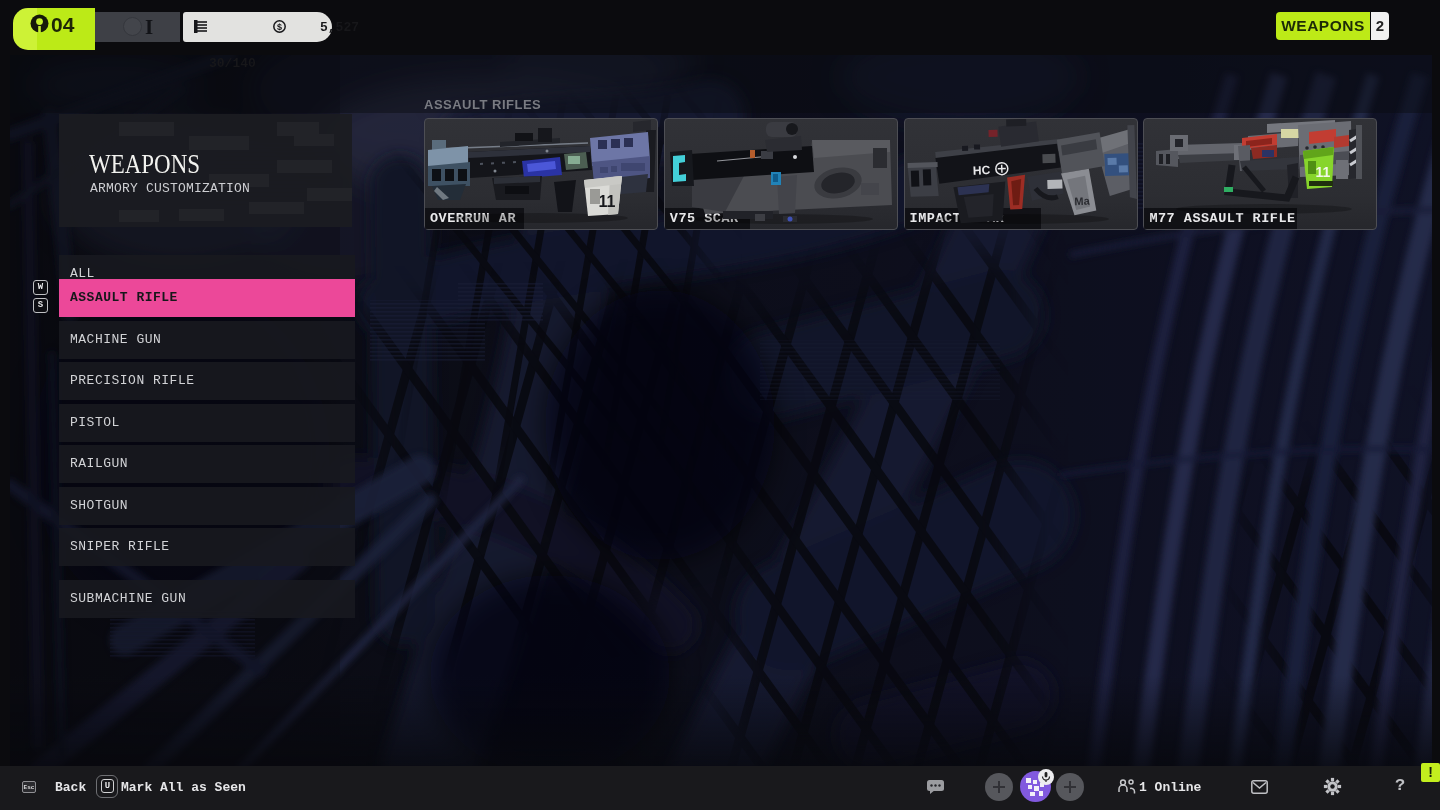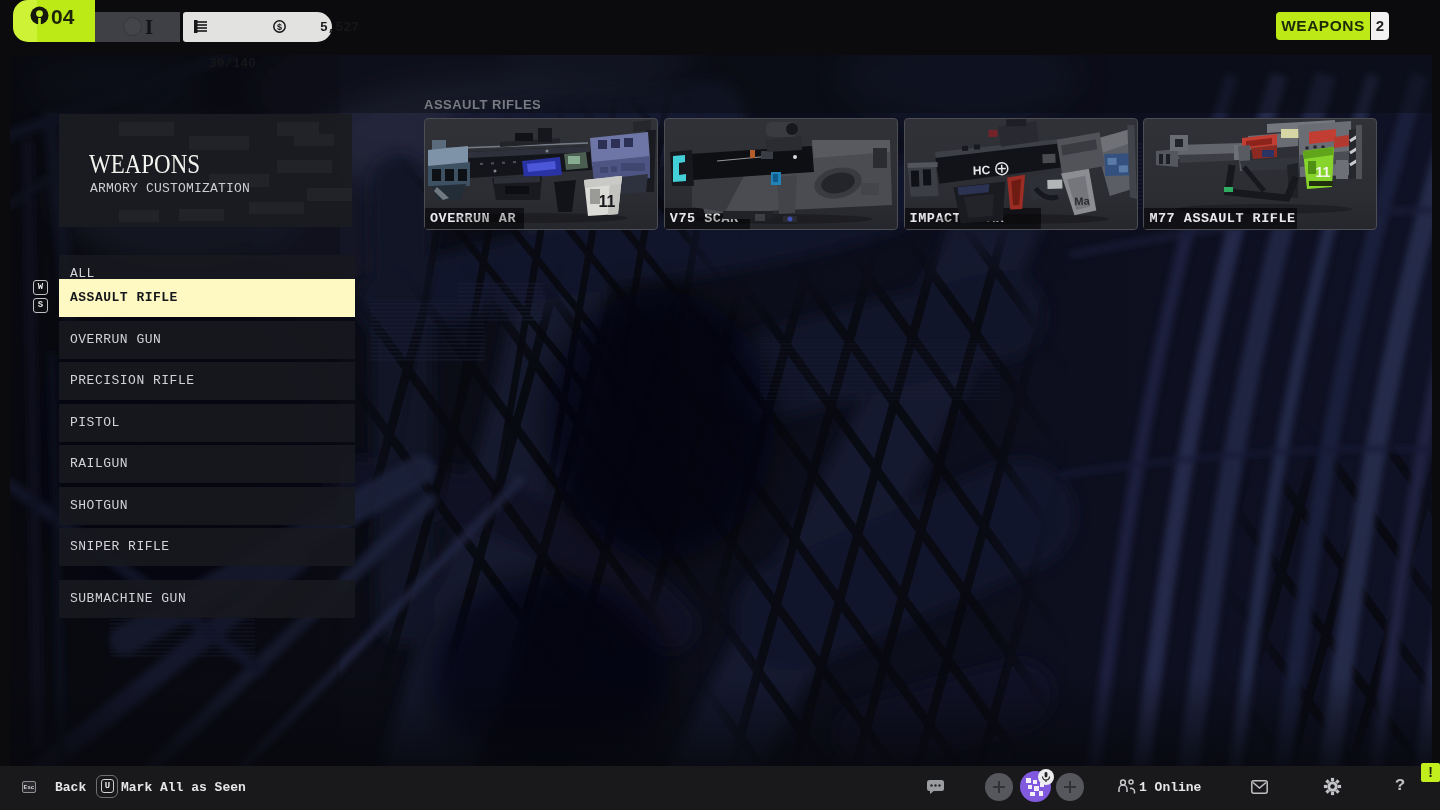--- a/index.html
+++ b/index.html
@@ -6,38 +6,38 @@
   html,body { width:1440px; height:810px; overflow:hidden; background:#0b0b0e; }
   body { font-family:"Liberation Mono", monospace; position:relative; }
   .abs { position:absolute; }
   .bi { position:absolute; z-index:6; }
 
   
   #scene { left:10px; top:55px; width:1422px; height:711px; overflow:hidden; }
 
   
   #topbar { left:0; top:0; width:1440px; height:55px; background:#0b0b0e; z-index:5; }
-  #lvlgreen { left:13px; top:0; width:82px; height:42px; background:linear-gradient(90deg,#cdf236 0 29%,#bcea17 29%); border-radius:15px 0 0 15px; }
+  #lvlgreen { left:13px; top:8px; width:82px; height:42px; background:linear-gradient(90deg,#cdf236 0 29%,#bcea17 29%); border-radius:15px 0 0 15px; }
   #lvlgray { left:95px; top:12px; width:85px; height:30px; background:#3e4046; }
   #lvlgray .circ { position:absolute; left:28px; top:5px; width:19px; height:19px; border-radius:50%; border:1.5px solid #35373d; background:#43454b; }
   #lvlgray .rom { position:absolute; left:50px; top:3px; font-family:"Liberation Serif",serif; font-weight:bold; font-size:21px; color:#121317; }
   #lvl04 { left:38px; top:5px; font-size:21px; font-weight:bold; color:#1d2506; letter-spacing:0px; font-family:"Liberation Sans",sans-serif; }
   #respill { left:183px; top:12px; width:149px; height:30px; background:#e2e2e0; border-radius:3px 15px 15px 3px; color:#17171a; }
   #respill .t1 { position:absolute; left:26px; top:8px; font-size:13px; font-weight:bold; letter-spacing:0;margin-top:36px; }
   #respill .t2 { position:absolute; left:105px; top:8px; font-size:13px; font-weight:bold;margin-left:32px; }
   #wtab { left:1276px; top:12px; width:94px; height:28px; background:#bdea17; border-radius:4px 0 0 4px; text-align:center; line-height:28px; font-family:"Liberation Sans",sans-serif; font-weight:bold; font-size:15.5px; letter-spacing:0.5px; color:#1c2a07; }
   #wtab2 { left:1371px; top:12px; width:18px; height:28px; background:#f1f1f1; border-radius:0 4px 4px 0; text-align:center; line-height:28px; font-family:"Liberation Sans",sans-serif; font-weight:bold; font-size:15px; color:#222; }
 
   
   #phead { left:59px; top:114px; width:293px; height:113px; background:rgba(27,28,33,0.96); }
   #phead .blk { position:absolute; background:#222328; }
   #ptitle { position:absolute; z-index:2; left:30px; top:34px; font-family:"Liberation Serif",serif; font-size:28px; color:#f2f2ef; transform:scaleX(0.82); transform-origin:0 0; }
   #psub { position:absolute; z-index:2; left:31px; top:67px; font-size:13px; color:#cdced2; letter-spacing:0.2px; }
   .mrow { left:59px; width:296px; height:38px; background:rgba(24,25,31,0.92); color:#d2d3d6; font-size:13px; letter-spacing:0.5px; line-height:38px; padding-left:11px; }
-  .mrow.sel { background:#fef9c3; color:#16171a; font-weight:bold; }
+  .mrow.sel { background:#ec4899; color:#16171a; font-weight:bold; }
   .key { border:1.5px solid #bfc0c3; border-radius:3px; background:rgba(18,18,22,0.65); color:#e8e8ea; font-size:9px; font-weight:bold; width:15px; height:15px; text-align:center; line-height:13px; }
 
   
   #arhead { left:424px; top:97px; font-family:"Liberation Sans",sans-serif; font-weight:bold; font-size:13px; letter-spacing:0.5px; color:#797b82; }
   .card { top:118px; width:234px; height:112px; background:linear-gradient(180deg,#313237 0%,#2c2d32 70%,#26272c 100%); border:1px solid #4d4e54; border-radius:4px; }
   .card .lbl { position:absolute; left:0; bottom:0; height:21px; background:rgba(9,9,12,0.72); color:#e9e9eb; font-size:13.5px; font-weight:bold; letter-spacing:0.5px; line-height:21px; padding:0 5px; white-space:nowrap; }
   .wpn { position:absolute; left:0; top:0; width:232px; height:110px; }
 
   
   #botbar { left:0; top:766px; width:1440px; height:44px; background:#19191c; z-index:4; }
@@ -276,21 +276,21 @@
     <div class="blk" style="left:218px;top:46px;width:55px;height:13px"></div>
     <div class="blk" style="left:248px;top:74px;width:45px;height:13px"></div>
     <div class="blk" style="left:190px;top:88px;width:55px;height:12px"></div>
     <div class="blk" style="left:120px;top:95px;width:45px;height:12px"></div>
     <div class="blk" style="left:60px;top:96px;width:40px;height:12px"></div>
     <div class="blk" style="left:235px;top:20px;width:40px;height:12px"></div>
   </div>
 <div id="menu">
     <div class="mrow abs" style="top:255px">ALL</div>
     <div class="mrow abs sel" style="top:279.1px">ASSAULT RIFLE</div>
-    <div class="mrow abs" style="top:320.6px">OVERRUN GUN</div>
+    <div class="mrow abs" style="top:320.6px">MACHINE GUN</div>
     <div class="mrow abs" style="top:362.1px">PRECISION RIFLE</div>
     <div class="mrow abs" style="top:403.7px">PISTOL</div>
     <div class="mrow abs" style="top:445.3px">RAILGUN</div>
     <div class="mrow abs" style="top:486.8px">SHOTGUN</div>
     <div class="mrow abs" style="top:528.3px">SNIPER RIFLE</div>
     <div class="mrow abs" style="top:580px">SUBMACHINE GUN</div>
   </div>
 <div class="key abs" style="left:33px;top:280px;">W</div>
 <div class="key abs" style="left:33px;top:298px;">S</div>
 

